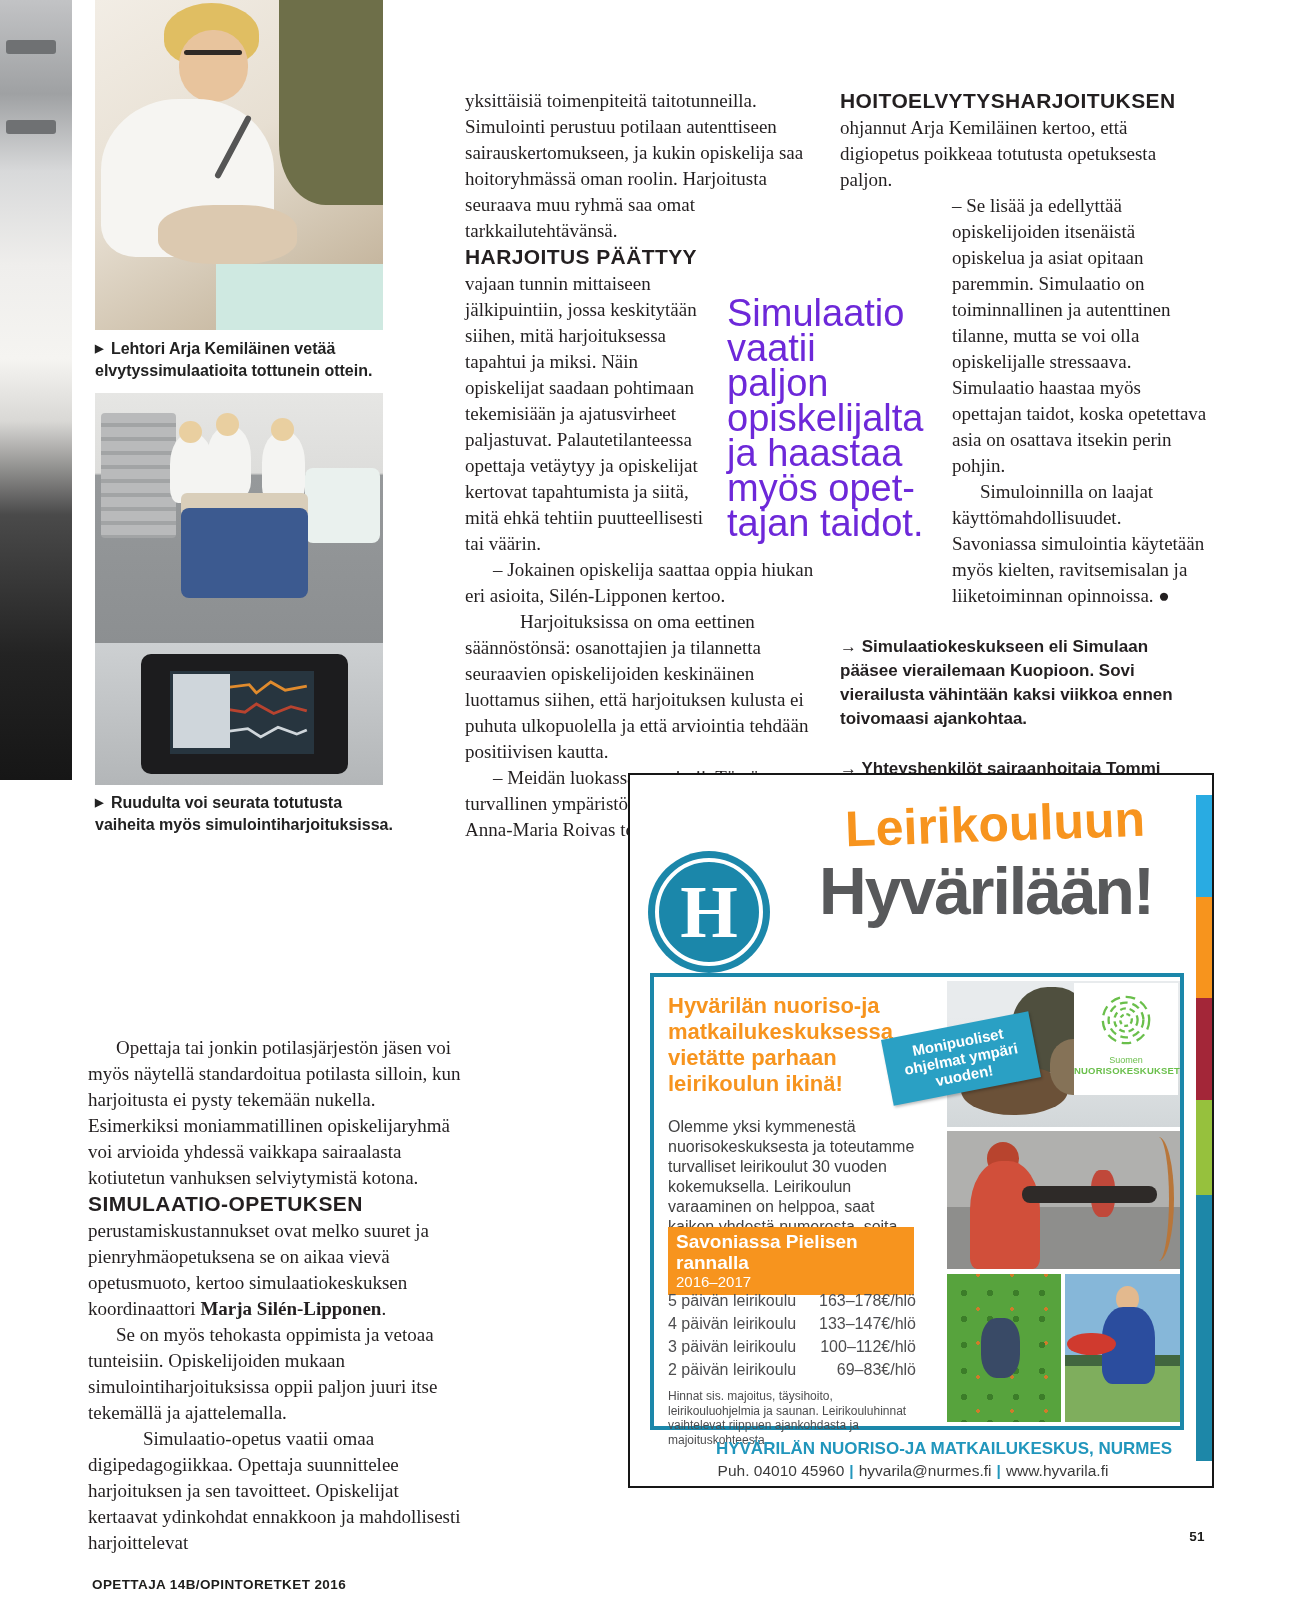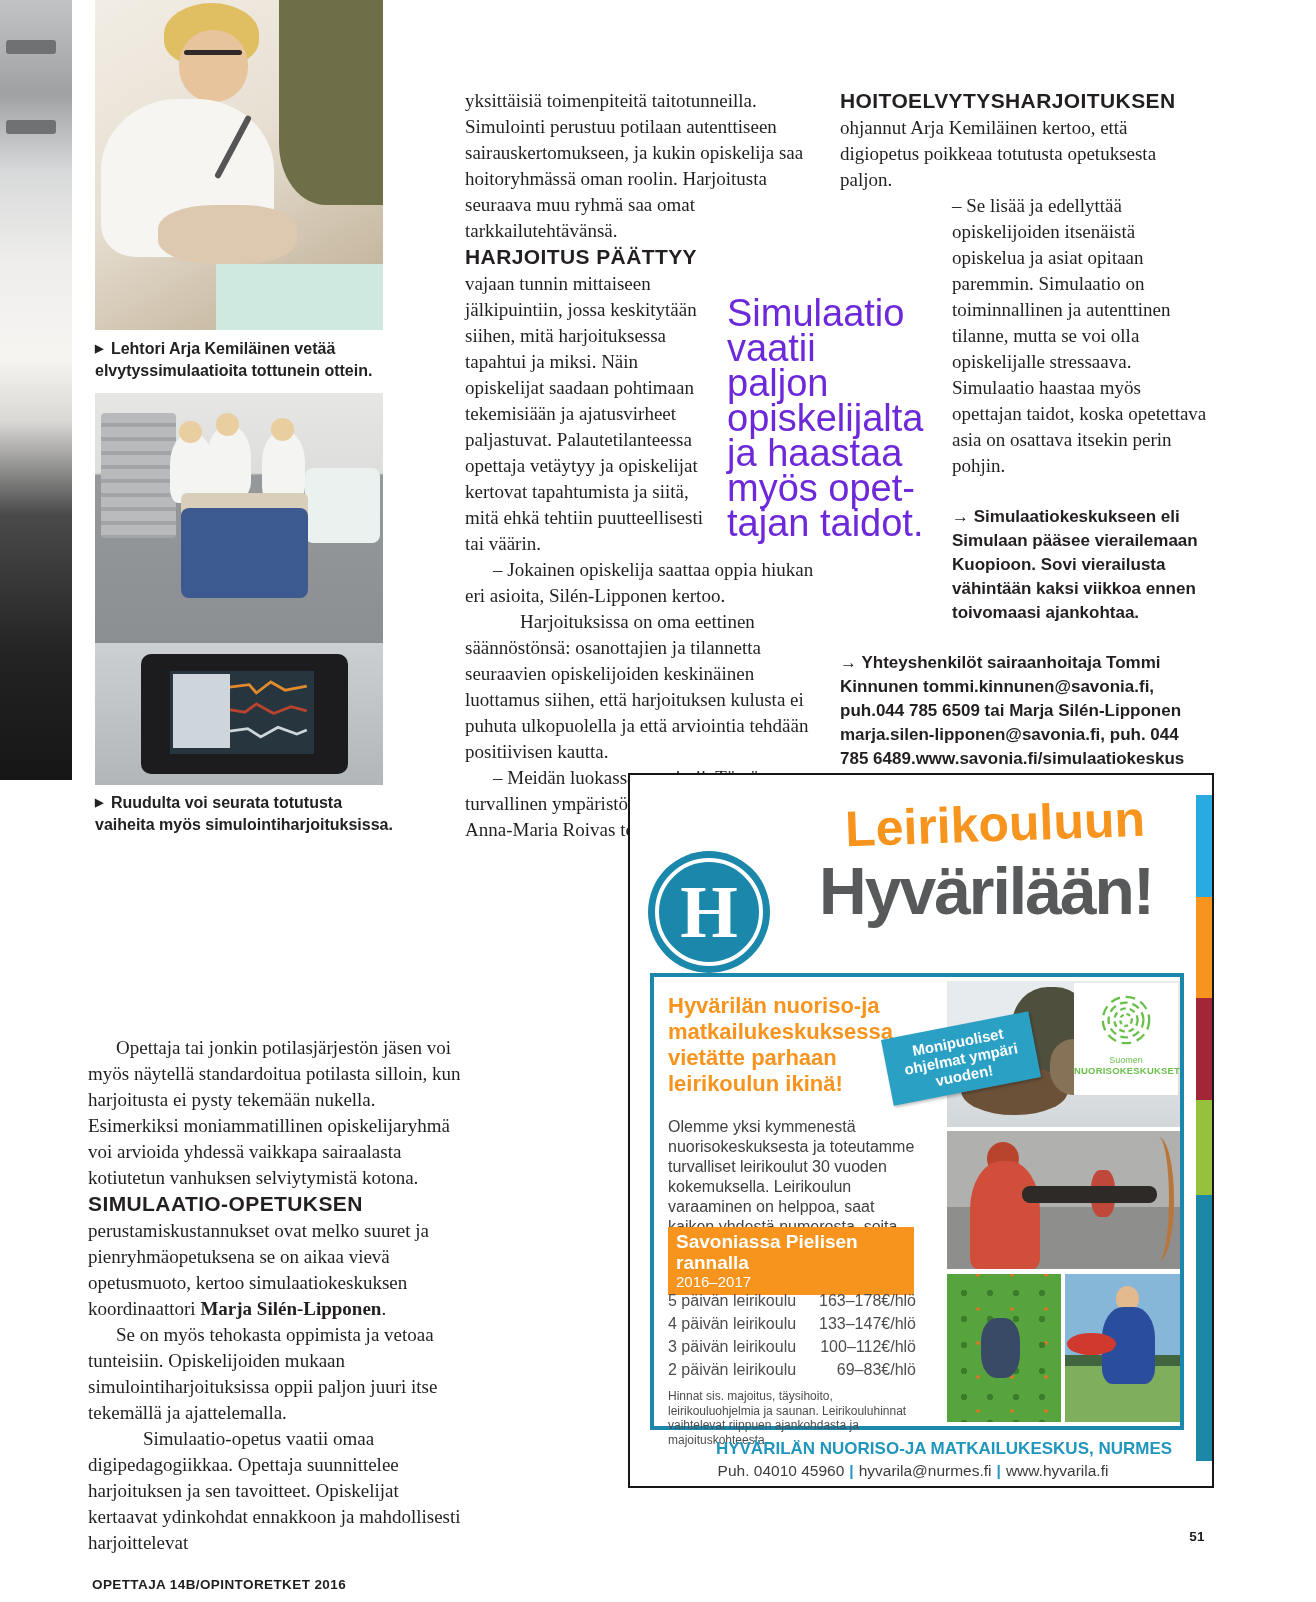--- a/index.html
+++ b/index.html
@@ -188,20 +188,21 @@
   <div class="pullquote">Simulaatio
 vaatii paljon
 opiskelijalta
 ja haastaa
 myös opet-
 tajan taidot.</div>
 
   <div class="col col-right">
     <p><span class="lead">HOITOELVYTYSHARJOITUKSEN</span><span> ohjannut Arja Kemiläinen kertoo, että digiopetus poikkeaa totutusta opetuksesta paljon.</span></p>
     <p><span class="fl-l"></span><span>– Se lisää ja edellyttää opiskelijoiden itsenäistä opiskelua ja asiat opitaan paremmin. Simulaatio on toiminnallinen ja autenttinen tilanne, mutta se voi olla opiskelijalle stressaava. Simulaatio haastaa myös opettajan taidot, koska opetettava asia on osattava itsekin perin pohjin.</span></p>
+    <p class="ind"><span>Simuloinnilla on laajat käyttömahdollisuudet. Savoniassa simulointia käytetään myös kielten, ravitsemisalan ja liiketoiminnan opinnoissa. ●</span></p>
     <p class="linkp"><span>→ Simulaatiokeskukseen eli Simulaan pääsee vierailemaan Kuopioon. Sovi vierailusta vähintään kaksi viikkoa ennen toivomaasi ajankohtaa.</span></p>
     <p class="linkp"><span>→ Yhteyshenkilöt sairaanhoitaja Tommi Kinnunen tommi.kinnunen@savonia.fi, puh.044 785 6509 tai Marja Silén-Lipponen marja.silen-lipponen@savonia.fi, puh. 044 785 6489.www.savonia.fi/simulaatiokeskus</span></p>
   </div>
 
   <div class="col col-bl">
     <p class="ind"><span>Opettaja tai jonkin potilasjärjestön jäsen voi myös näytellä standardoitua potilasta silloin, kun harjoitusta ei pysty tekemään nukella. Esimerkiksi moniammatillinen opiskelijaryhmä voi arvioida yhdessä vaikkapa sairaalasta kotiutetun vanhuksen selviytymistä kotona.</span></p>
     <p class="sp"><span class="lead">SIMULAATIO-OPETUKSEN</span><span> perustamiskustannukset ovat melko suuret ja pienryhmäopetuksena se on aikaa vievä opetusmuoto, kertoo simulaatiokeskuksen koordinaattori </span><span class="bname">Marja Silén-Lipponen</span><span>.</span></p>
     <p class="ind"><span>Se on myös tehokasta oppimista ja vetoaa tunteisiin. Opiskelijoiden mukaan simulointiharjoituksissa oppii paljon juuri itse tekemällä ja ajattelemalla.</span></p>
     <p class="ind2"><span>Simulaatio-opetus vaatii omaa digipedagogiikkaa. Opettaja suunnittelee harjoituksen ja sen tavoitteet. Opiskelijat kertaavat ydinkohdat ennakkoon ja mahdollisesti harjoittelevat</span></p>
   </div>

